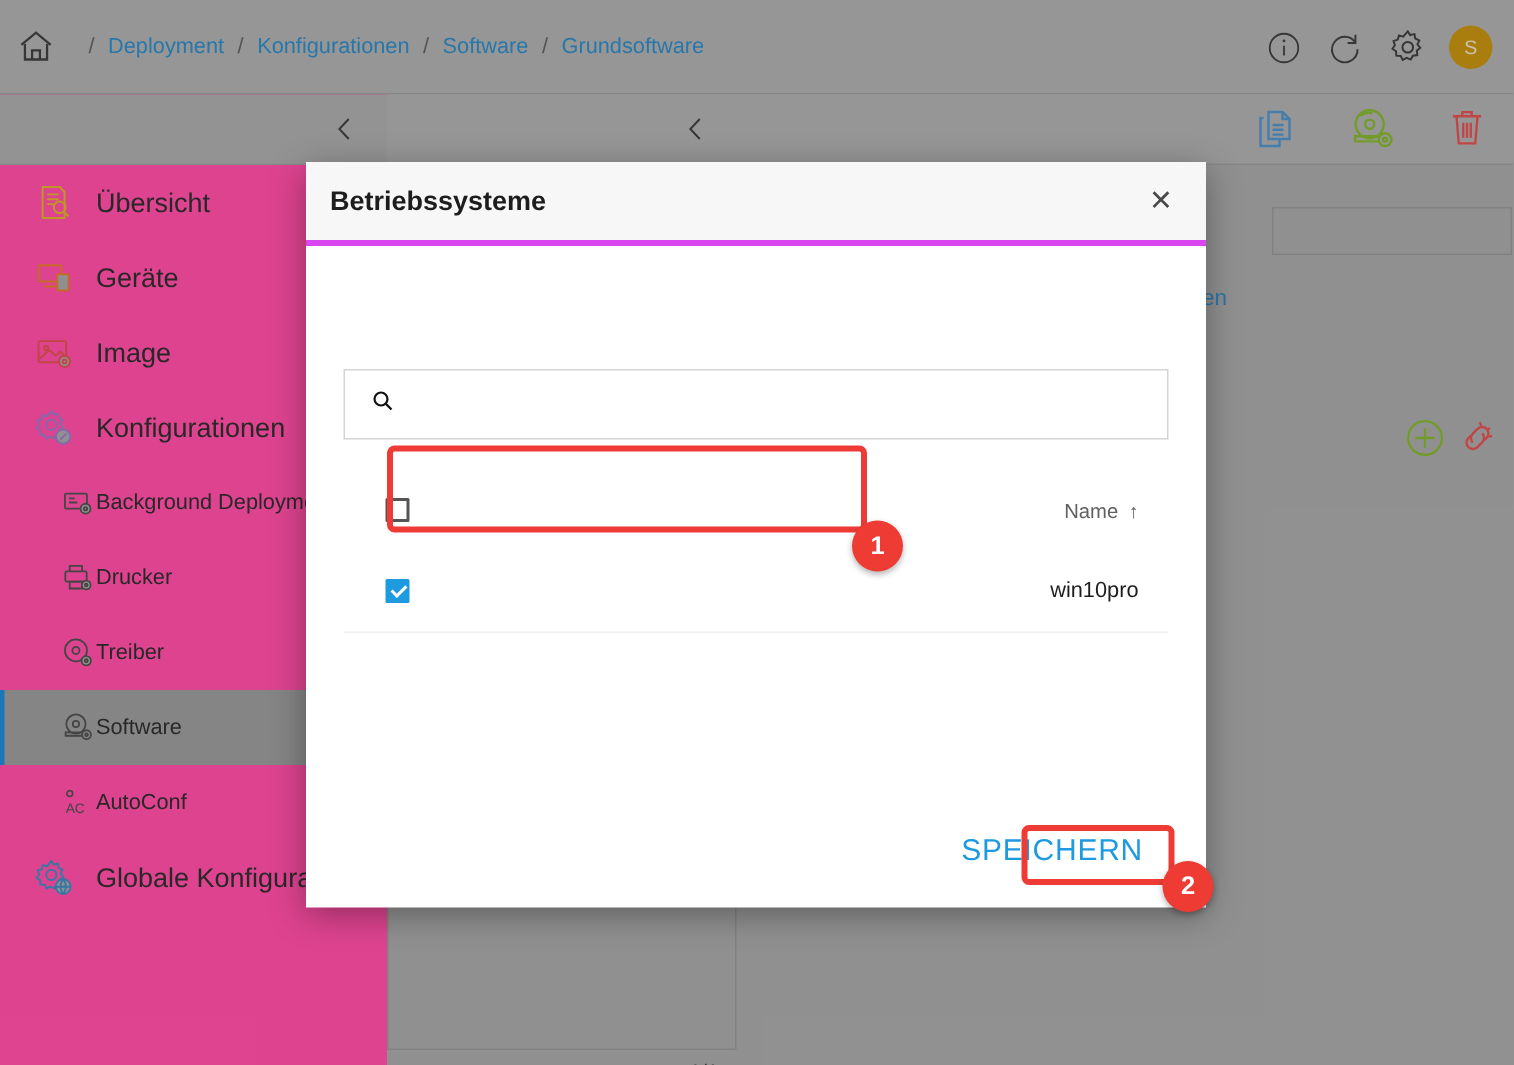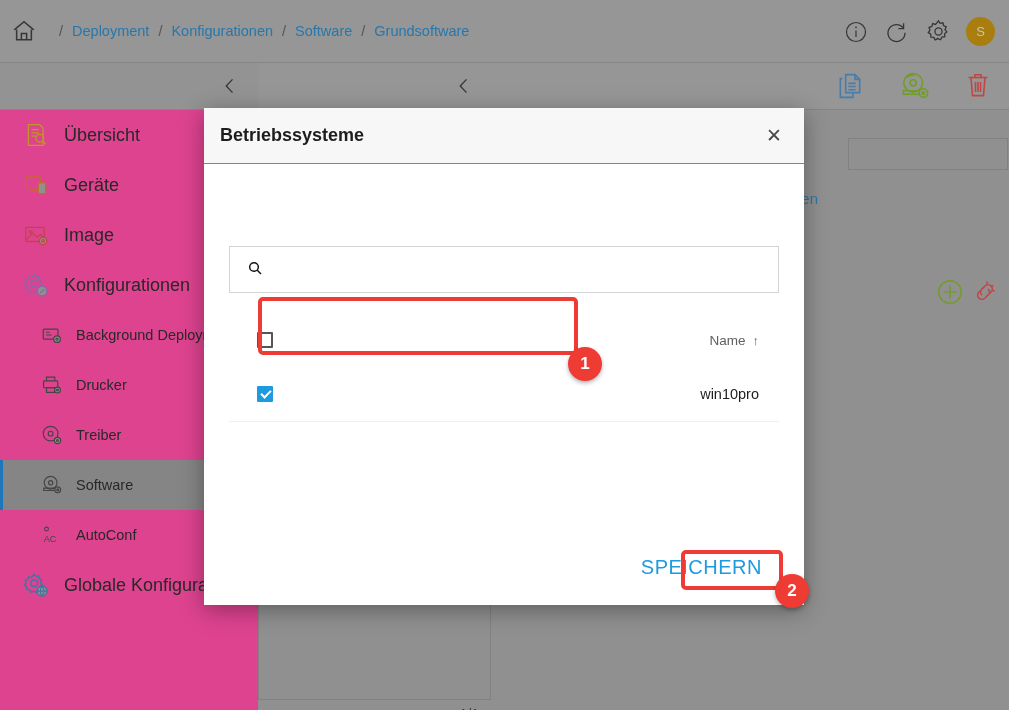--- a/index.html
+++ b/index.html
@@ -110,21 +110,21 @@
     padding-left: 37px;
   }
   .sb-icon {
     width: 28px; height: 28px;
     margin-right: 14px;
     display: flex; align-items: center; justify-content: center;
     flex: 0 0 auto;
   }
   .sb-item.sub .sb-icon {
     width: 24px; height: 24px;
-    margin-right: 12px;
+    margin-right: 0;
   }
   .sb-label { white-space: nowrap; }
 
   
   .content-toolbar {
     position: absolute;
     left: 258px; top: 63px;
     width: 751px; height: 47px;
     background: #a0a0a0;
     border-bottom: 1px solid #8e8e8e;
@@ -204,21 +204,21 @@
     position: absolute;
     left: 204px; top: 108px;
     width: 600px; height: 497px;
     background: #ffffff;
     box-shadow: 0 5px 22px rgba(0,0,0,0.35);
     box-sizing: border-box;
   }
   .modal-header {
     height: 56px;
     background: #f7f7f7;
-    border-bottom: 1px solid #d946ef;
+    border-bottom: 4px solid #d946ef;
     display: flex;
     align-items: center;
     padding: 0 16px 0 16px;
     box-sizing: border-box;
   }
   .modal-title {
     font-size: 18px;
     font-weight: bold;
     color: #1d1d1d;
   }

